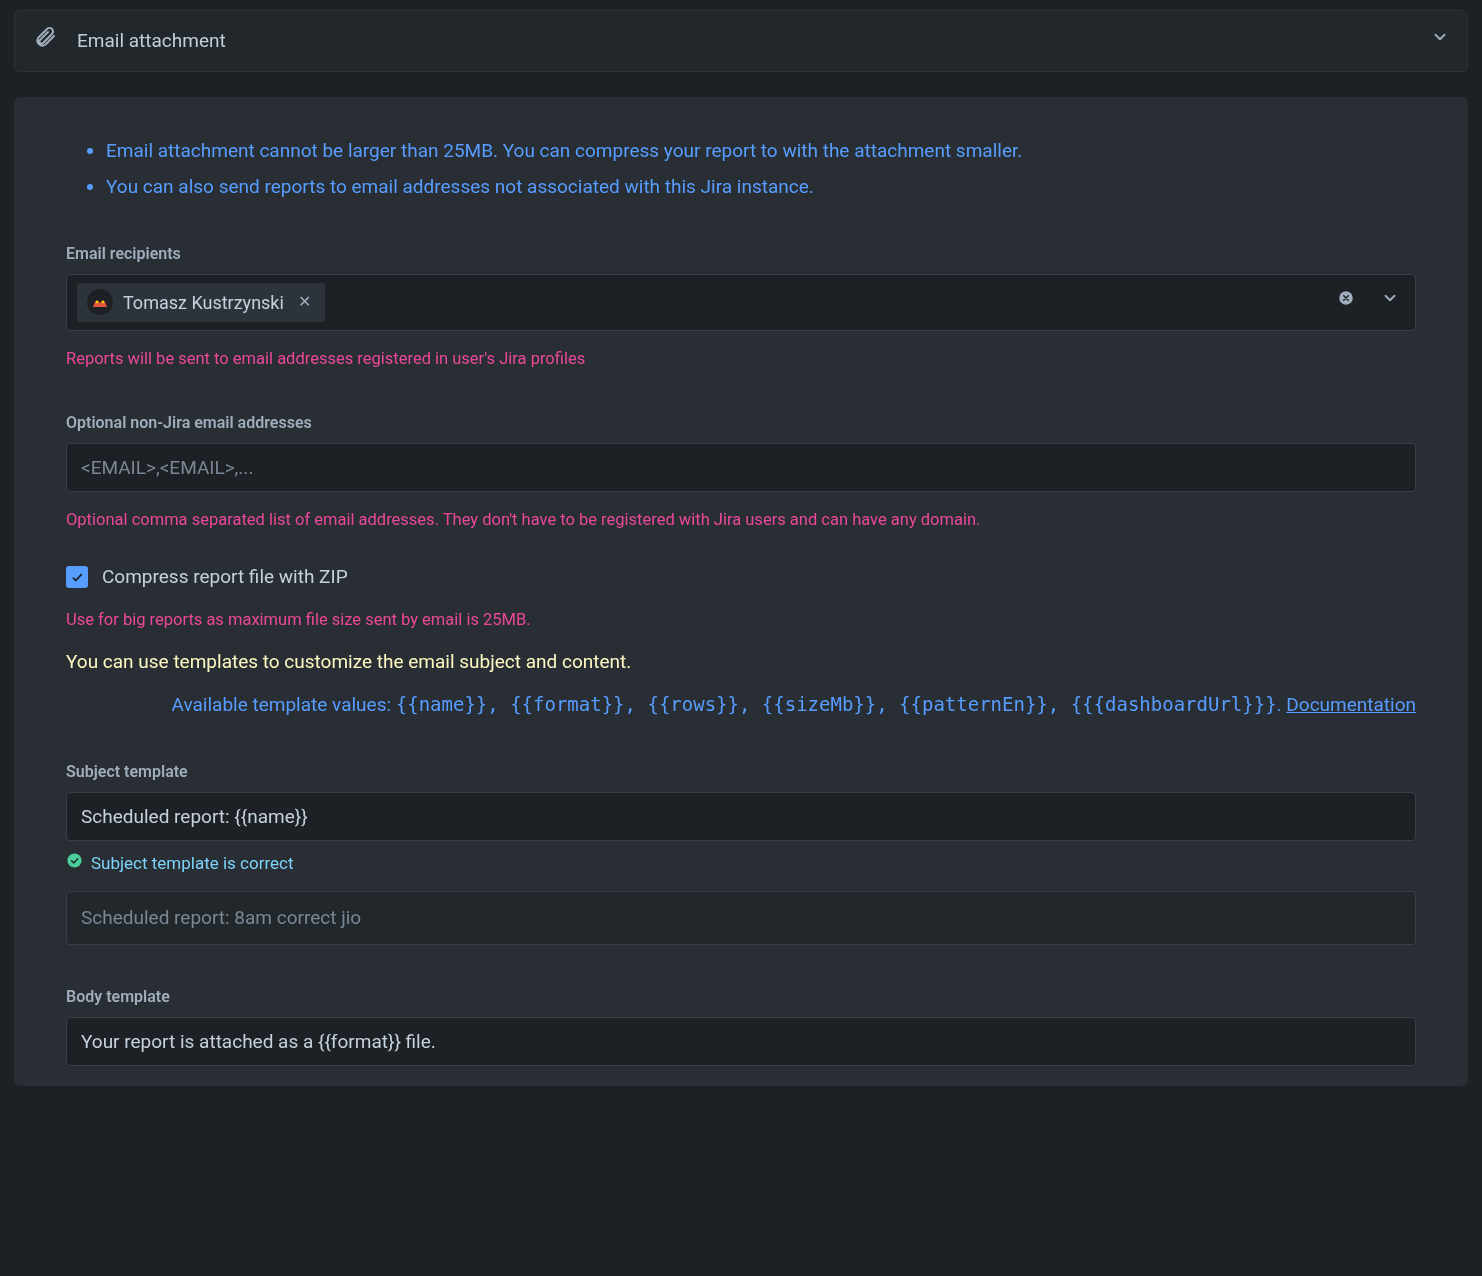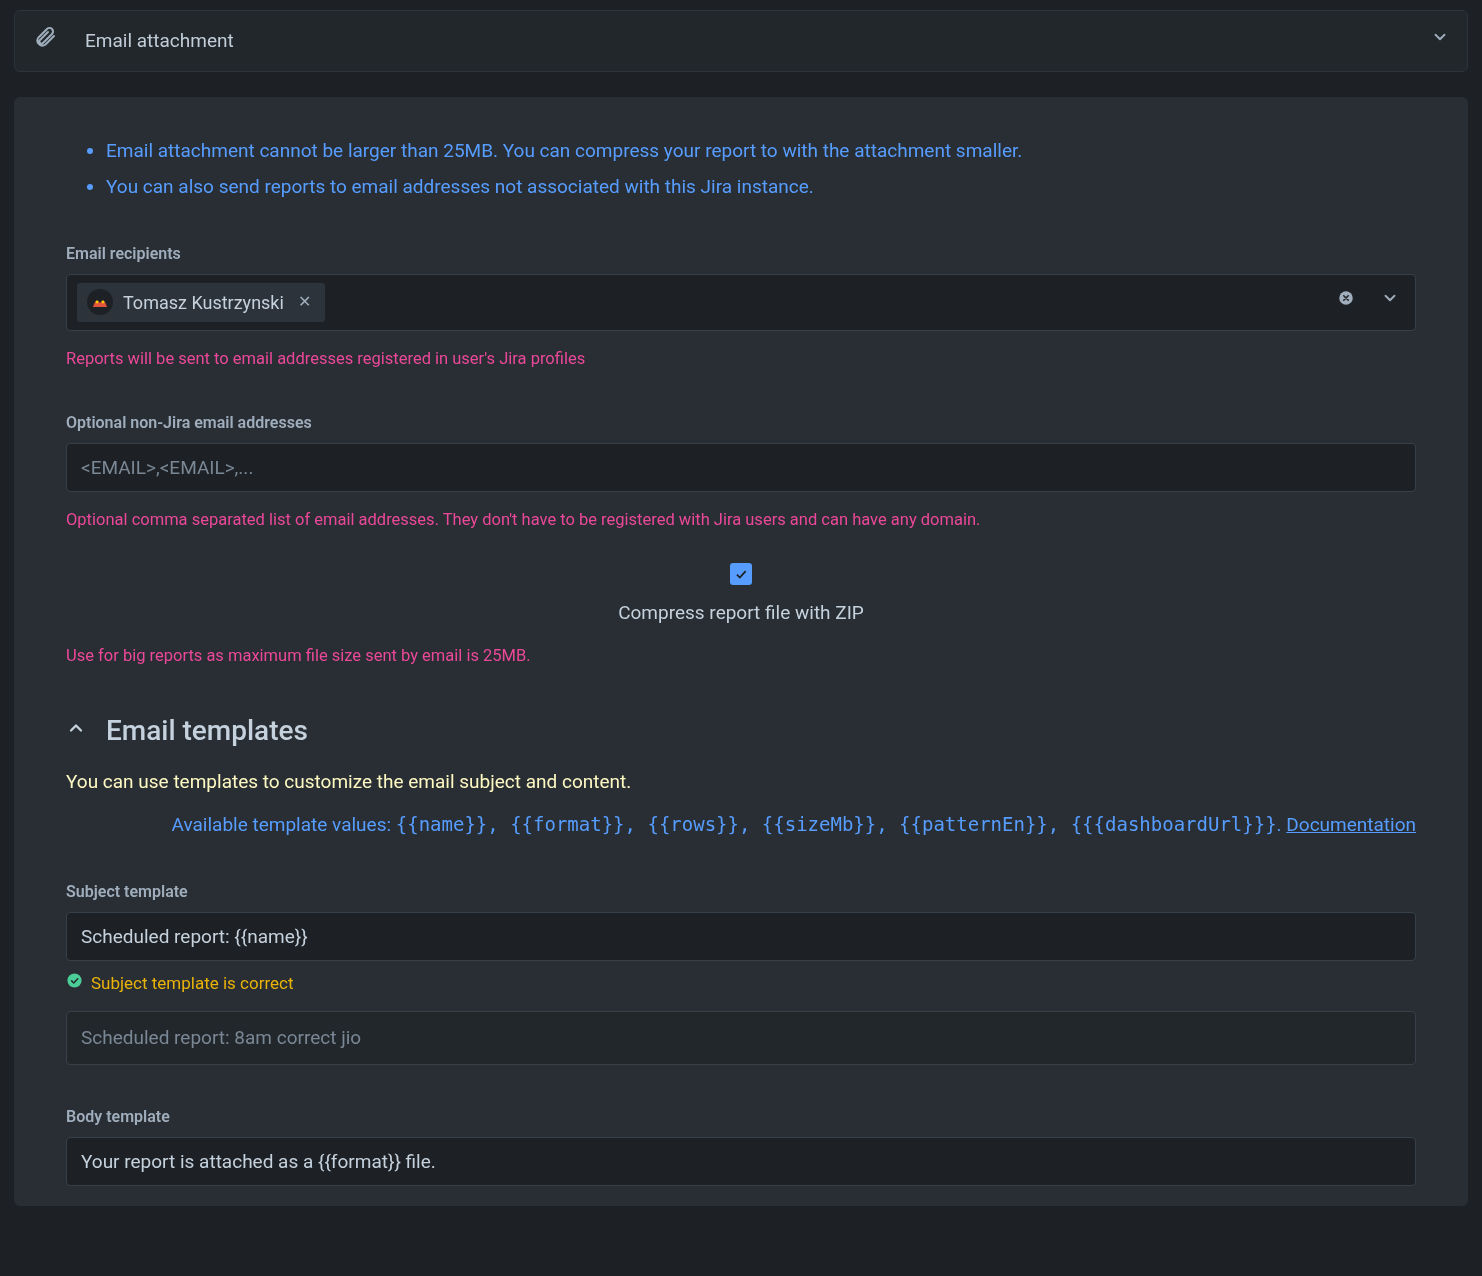--- a/index.html
+++ b/index.html
@@ -11,21 +11,21 @@
     line-height: 1.5;
     padding: 10px 14px;
   }
   .accordion-header {
     background: #22272b;
     border: 1px solid #2c333a;
     border-radius: 6px;
     padding: 14px 18px;
     display: flex;
     align-items: center;
-    gap: 28px;
+    gap: 20px;
     cursor: pointer;
   }
   .accordion-header .title {
     color: #c1cdd9;
     font-size: 19px;
     flex: 1;
   }
   .chevron-down { color: #9fadbc; }
   .panel {
     background: #282e33;
@@ -92,21 +92,20 @@
   }
   .text-input::placeholder { color:#7a8795; }
   .text-input-readonly {
     background: #22272b;
     color: #7a8795;
     margin-top: 14px;
   }
   .checkbox-row {
     display:flex; align-items:center; gap:14px;
     margin-top: 30px;
-    flex-direction: column;
   }
   .checkbox {
     width: 22px; height: 22px;
     background: #579dff;
     border-radius: 3px;
     display:inline-flex; align-items:center; justify-content:center;
     cursor:pointer;
   }
   .checkbox svg { stroke:#1d2125; stroke-width:3; fill:none; }
   .checkbox-label { color:#c5d1dd; font-size: 19px; }
@@ -123,21 +122,21 @@
     color:#579dff; font-size: 19px;
     margin-top: 12px;
     line-height: 1.6;
     text-align: right;
   }
   .templates-line .mono {
     font-family: SFMono-Regular, Consolas, Menlo, monospace;
   }
   .templates-line a { color:#579dff; text-decoration: underline; }
   .validation {
-    color:#eab308;
+    color:#7dd3fc;
     font-size: 17px;
     margin-top: 10px;
     display:flex; align-items:center; gap:8px;
   }
   .icon-svg { display:inline-block; vertical-align:middle; }
 </style>
 </head>
 <body>
 
 <div class="accordion-header">
@@ -201,28 +200,20 @@
     <span class="checkbox">
       <svg width="14" height="14" viewBox="0 0 24 24">
           <polyline points="5 13 10 18 20 7"></polyline>
         </svg>
     </span>
     <span class="checkbox-label">Compress report file with ZIP</span>
   </div>
   <div class="help">Use for big reports as maximum file size sent by email is 25MB.</div>
 
   
-  <div class="section-heading">
-    <span>
-      <svg width="20" height="20" viewBox="0 0 24 24" fill="none" stroke="#c5d1dd" stroke-width="2.8" stroke-linecap="round" stroke-linejoin="round">
-          <polyline points="6 15 12 9 18 15"></polyline>
-        </svg>
-    </span>
-    <h2>Email templates</h2>
-  </div>
   <div class="section-desc">You can use templates to customize the email subject and content.</div>
   <div class="templates-line">
     <span>Available template values: </span><span class="mono">{{name}}, {{format}}, {{rows}}, {{sizeMb}}, {{patternEn}}, {{{dashboardUrl}}}</span><span>. </span><a href="#">Documentation</a>
   </div>
 
   
   <div class="label">Subject template</div>
   <input class="text-input" type="text" value="Scheduled report: {{name}}" style="">
   <div class="validation">
     <span>

